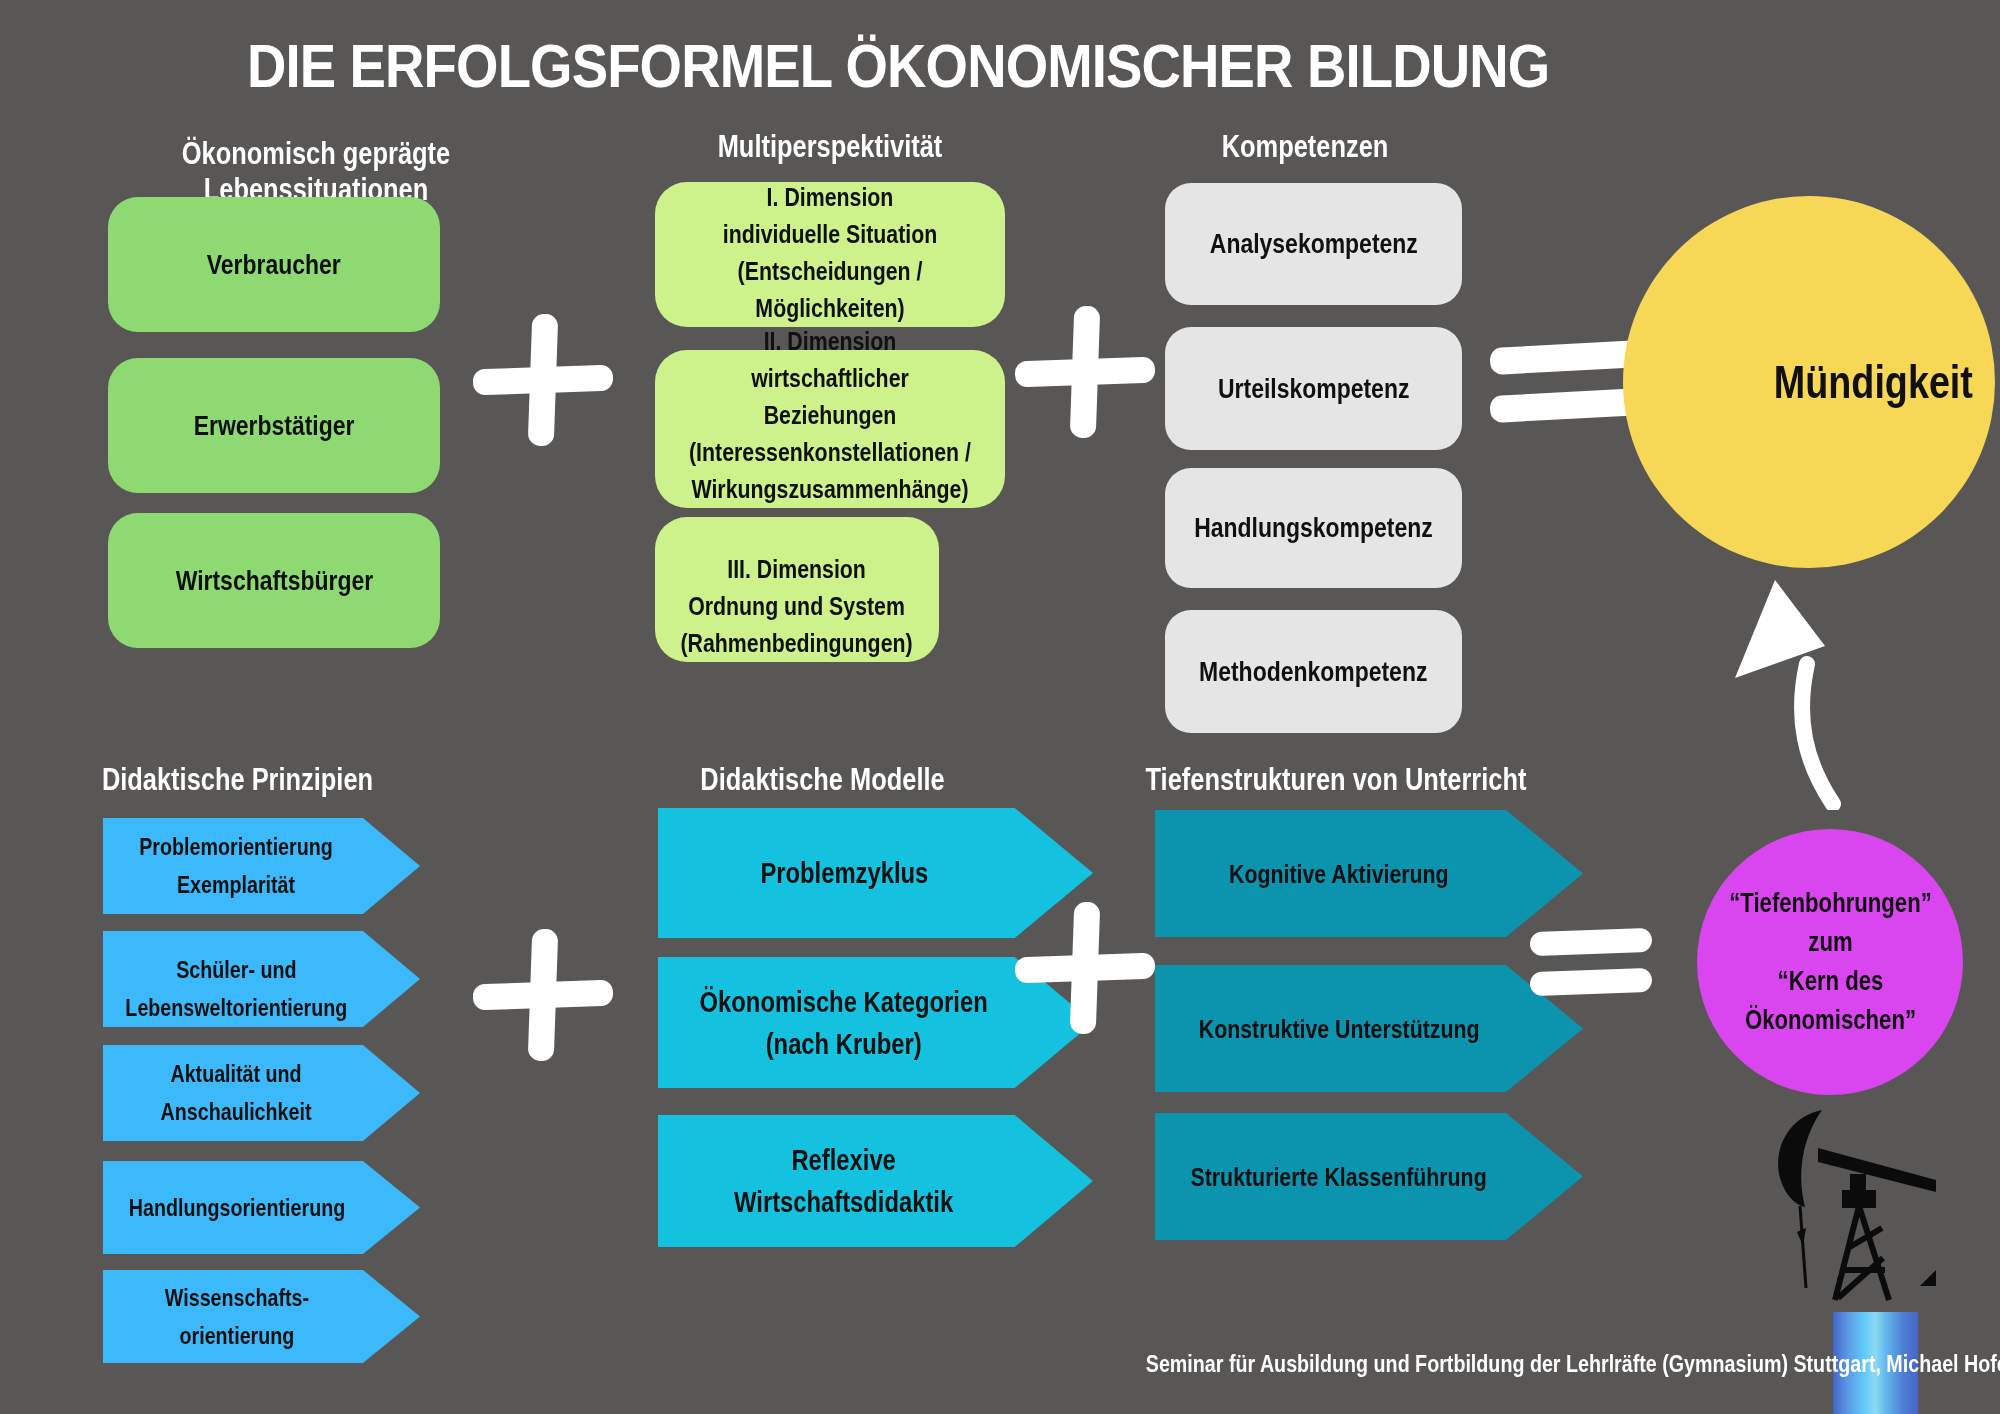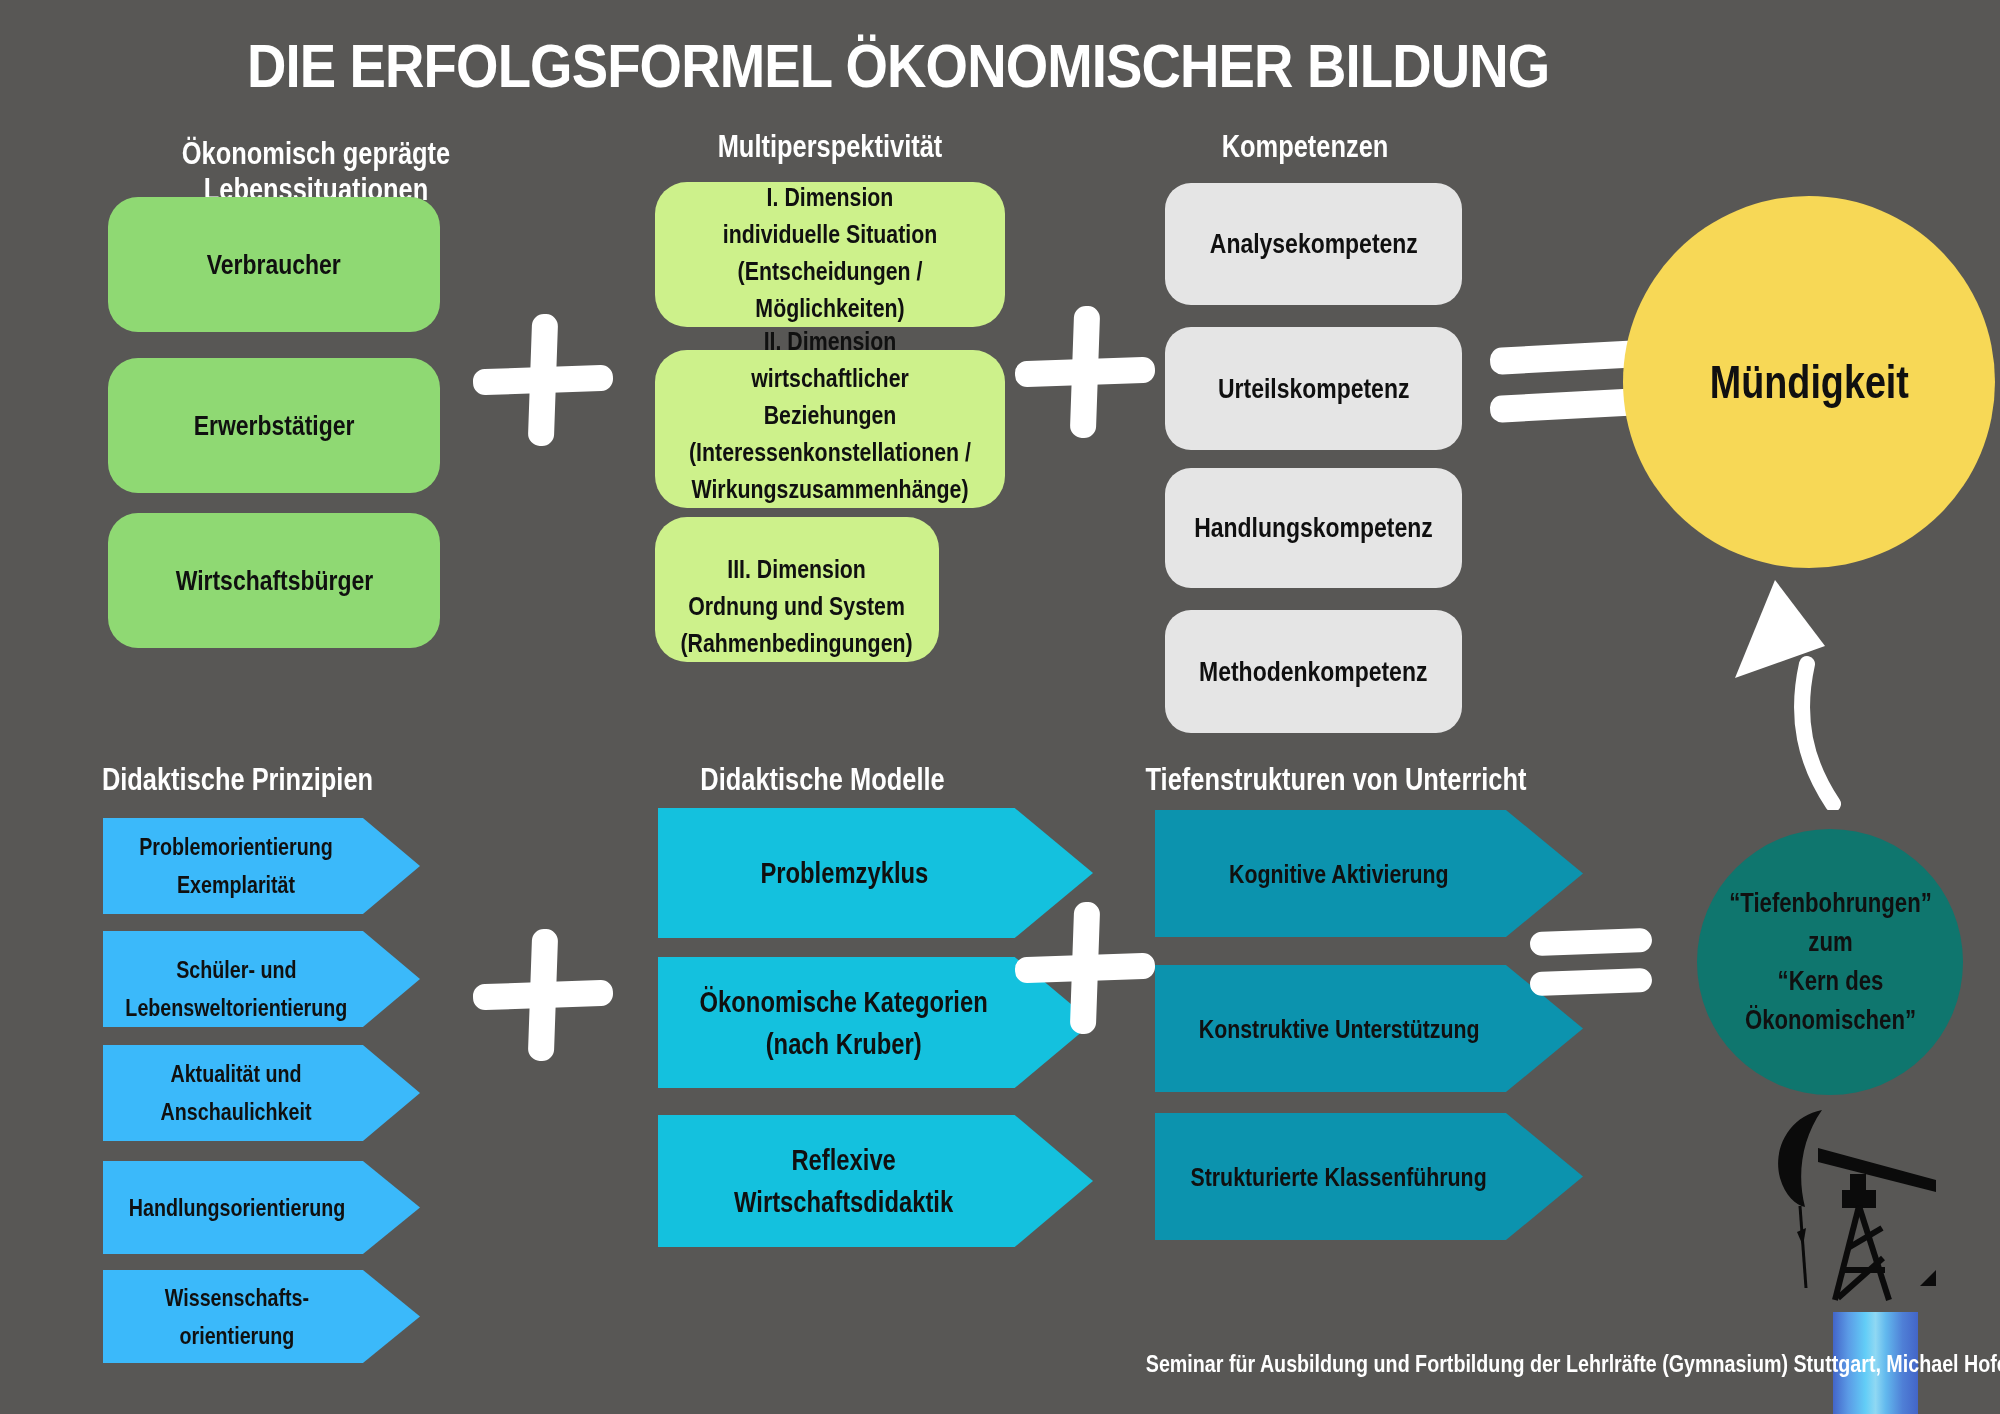--- a/index.html
+++ b/index.html
@@ -12,33 +12,33 @@
   .hdr{position:absolute;color:#fff;font-weight:bold;font-size:31px;text-align:center;}
   .hdr > div{transform:scaleX(0.82);}
   .box{position:absolute;display:flex;align-items:center;justify-content:center;text-align:center;
        color:#101010;font-weight:bold;}
   .green{background:#8FD973;border-radius:30px;}
   .lime{background:#CDF18B;border-radius:32px;align-items:flex-end;}
   .mint{background:#e5e5e5;border-radius:26px;}
   .circle{position:absolute;border-radius:50%;display:flex;align-items:center;justify-content:center;
           text-align:center;color:#101010;font-weight:bold;}
   .yellow{background:#F7D856;}
-  .orange{background:#0f766e;}
+  .orange{background:#d946ef;}
   .arrow{position:absolute;display:flex;align-items:center;justify-content:center;text-align:center;
          color:#101010;font-weight:bold;clip-path:polygon(0 0,82% 0,100% 50%,82% 100%,0 100%);}
   .blue{background:#3BB9FA;}
   .cyan{background:#14C1DE;}
   .teal{background:#0C93AE;}
   .lines{transform:scaleX(0.82);}
   .t24 .ln{font-size:24px;line-height:38px;}
   .t26 .ln{font-size:26px;line-height:37px;}
   .t27 .ln{font-size:27px;line-height:39px;}
   .t28{font-size:28px;line-height:36px;}
   .t29 .ln{font-size:29px;line-height:42px;}
-  .t46{font-size:46px;}
+  .t46{font-size:46px;justify-content:flex-end;}
   .bar{position:absolute;background:#fff;border-radius:12px;}
   .footer{position:absolute;left:1000px;top:1350px;width:810px;color:#fff;font-weight:bold;
           font-size:24px;text-align:right;white-space:nowrap;transform:scaleX(0.82);
           transform-origin:right center;}
 </style>
 </head>
 <body>
 
 <div class="canvas">
 

